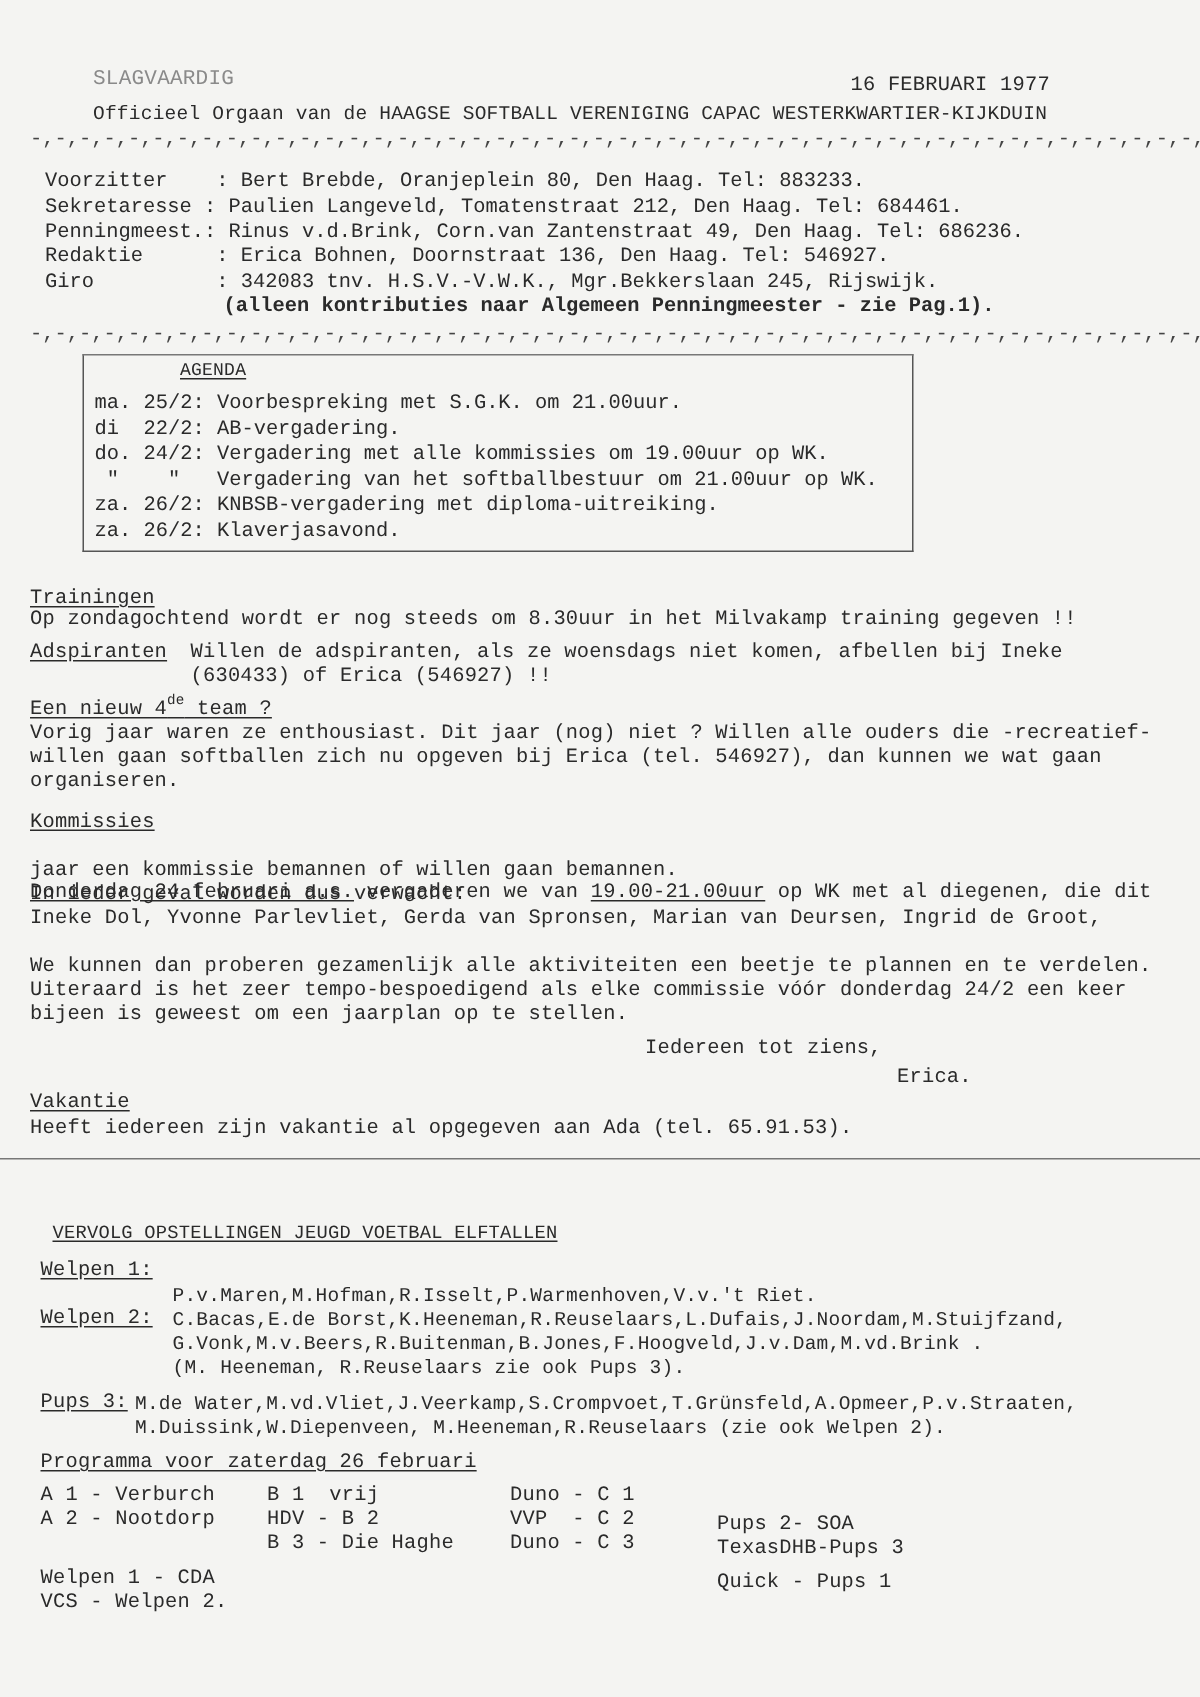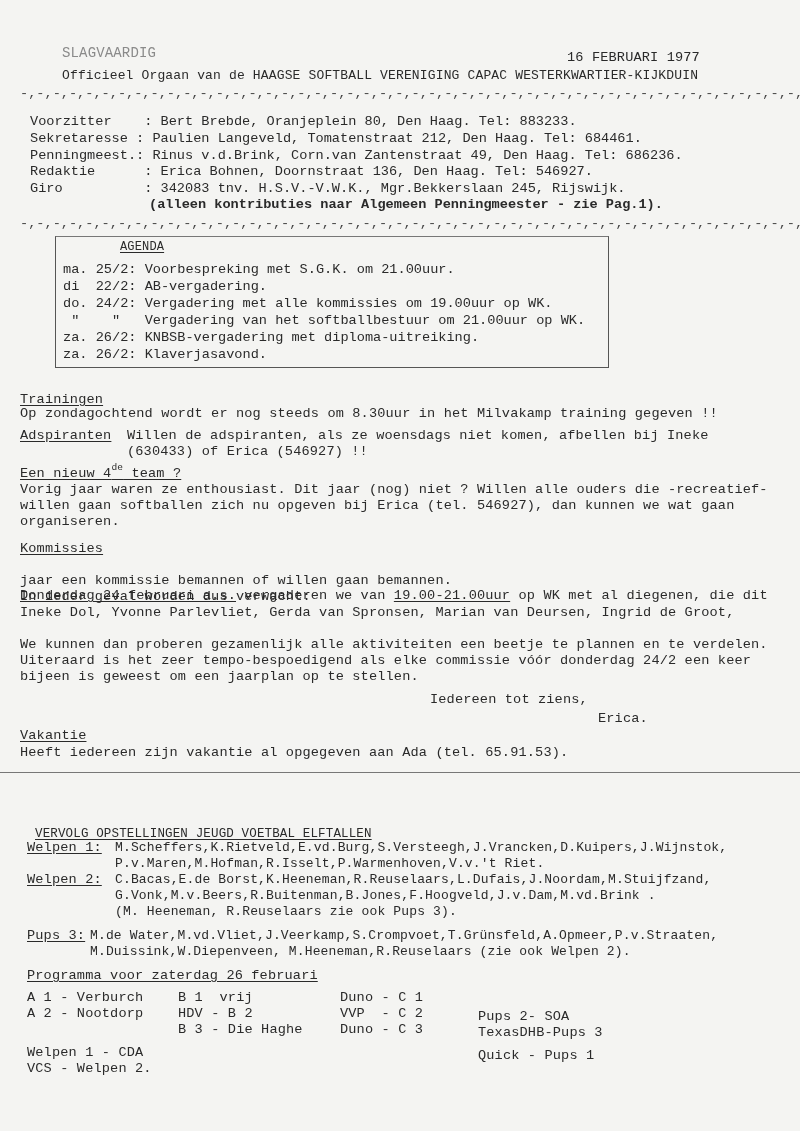--- a/index.html
+++ b/index.html
@@ -75,24 +75,23 @@
   <div class="abs" style="left:20px;top:653px;">Uiteraard is het zeer tempo-bespoedigend als elke commissie vóór donderdag 24/2 een keer</div>
   <div class="abs" style="left:20px;top:669px;">bijeen is geweest om een jaarplan op te stellen.</div>
   <div class="abs" style="left:430px;top:692px;">Iedereen tot ziens,</div>
   <div class="abs" style="left:598px;top:711px;">Erica.</div>
 
   <div class="abs u" style="left:20px;top:728px;">Vakantie</div>
   <div class="abs" style="left:20px;top:745px;">Heeft iedereen zijn vakantie al opgegeven aan Ada (tel. 65.91.53).</div>
 
   <div class="hr-line"></div>
 
-  <div class="abs u" style="left:35px;top:815px;font-size:12.5px;margin-top:12px;">VERVOLG OPSTELLINGEN JEUGD VOETBAL ELFTALLEN</div>
+  <div class="abs u" style="left:35px;top:815px;font-size:12.5px;">VERVOLG OPSTELLINGEN JEUGD VOETBAL ELFTALLEN</div>
 
   <div class="abs u" style="left:27px;top:840px;">Welpen 1:</div>
-  <div class="abs" style="left:115px;top:840px;font-size:13px;">M.Scheffers,K.Rietveld,E.vd.Burg,S.Versteegh,J.Vrancken,D.Kuipers,J.Wijnstok,</div>
   <div class="abs" style="left:115px;top:856px;font-size:13px;">P.v.Maren,M.Hofman,R.Isselt,P.Warmenhoven,V.v.'t Riet.</div>
 
   <div class="abs u" style="left:27px;top:872px;">Welpen 2:</div>
   <div class="abs" style="left:115px;top:872px;font-size:13px;">C.Bacas,E.de Borst,K.Heeneman,R.Reuselaars,L.Dufais,J.Noordam,M.Stuijfzand,</div>
   <div class="abs" style="left:115px;top:888px;font-size:13px;">G.Vonk,M.v.Beers,R.Buitenman,B.Jones,F.Hoogveld,J.v.Dam,M.vd.Brink .</div>
   <div class="abs" style="left:115px;top:904px;font-size:13px;">(M. Heeneman, R.Reuselaars zie ook Pups 3).</div>
 
   <div class="abs u" style="left:27px;top:928px;">Pups 3:</div>
   <div class="abs" style="left:90px;top:928px;font-size:13px;">M.de Water,M.vd.Vliet,J.Veerkamp,S.Crompvoet,T.Grünsfeld,A.Opmeer,P.v.Straaten,</div>
   <div class="abs" style="left:90px;top:944px;font-size:13px;">M.Duissink,W.Diepenveen, M.Heeneman,R.Reuselaars (zie ook Welpen 2).</div>

